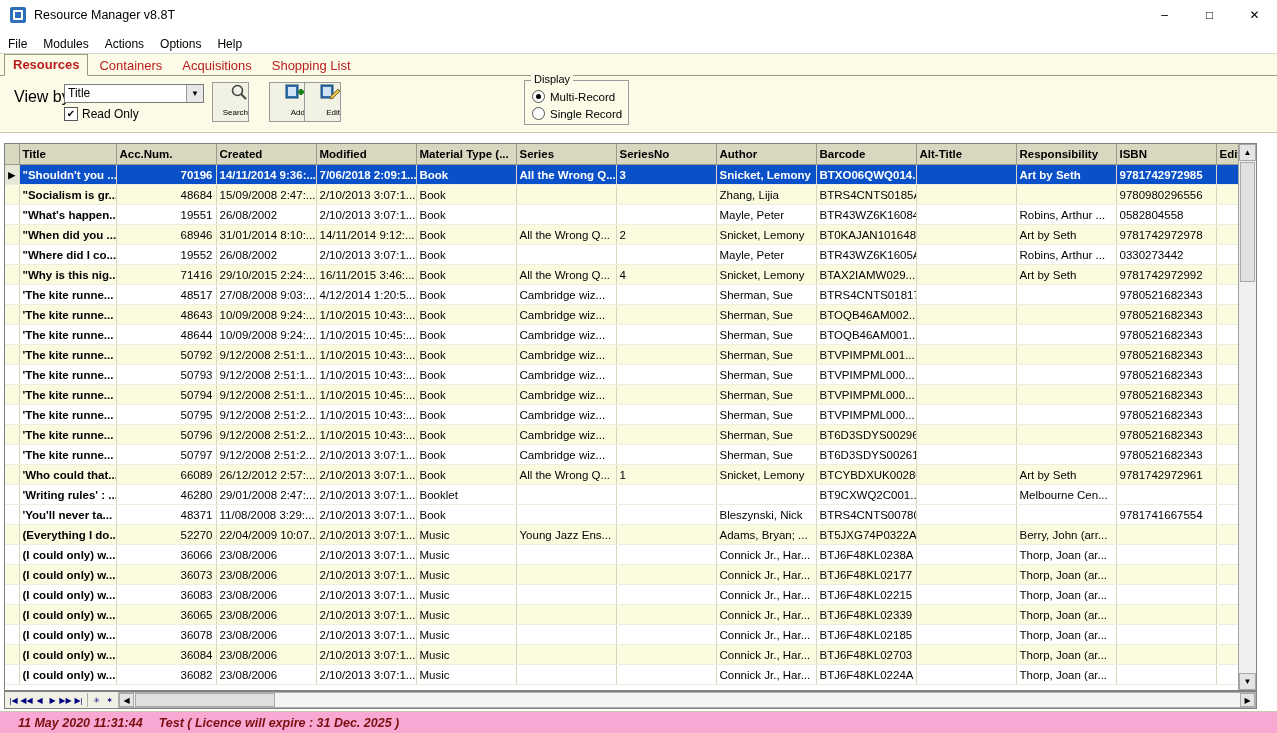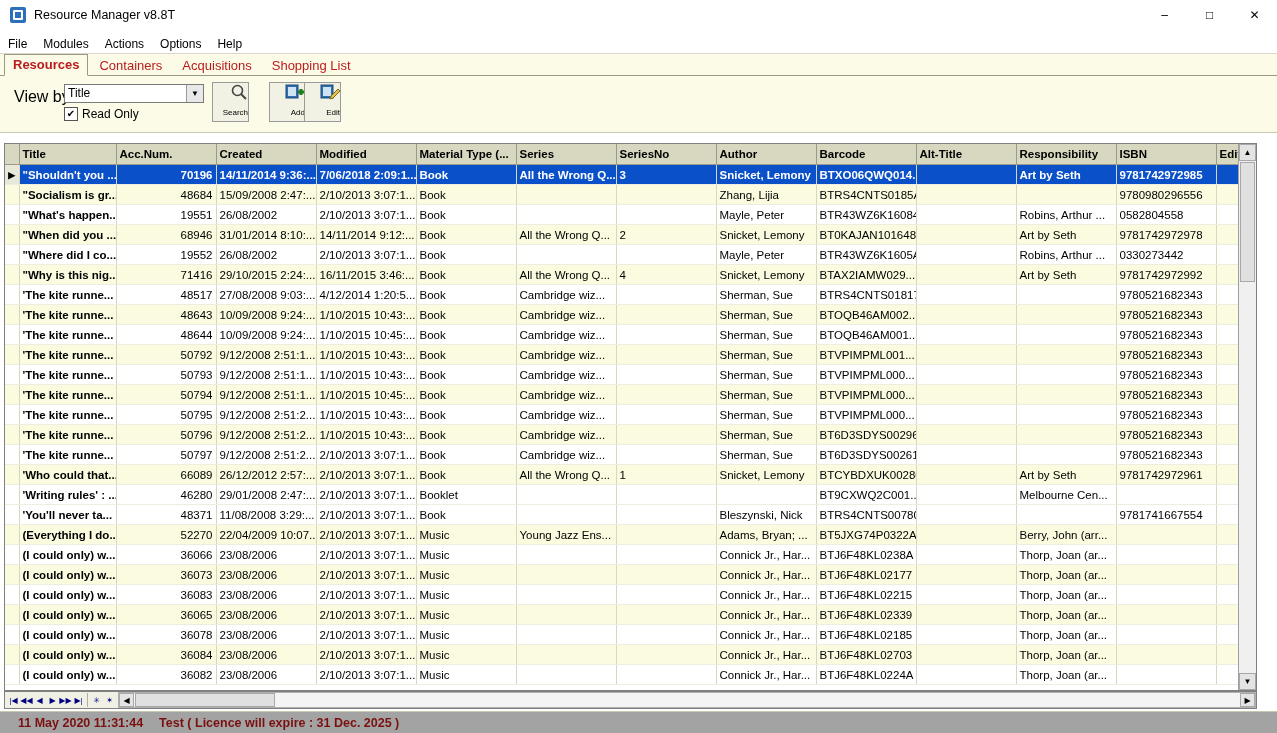--- a/index.html
+++ b/index.html
@@ -380,29 +380,30 @@
     box-sizing: border-box;
   }
 
   
   .statusbar {
     position: absolute;
     left: 0;
     top: 711px;
     width: 1277px;
     height: 22px;
-    background: #a3a3a3;
+    background: #f9a8d4;
     border-top: 1px solid #c8c8b0;
     display: flex;
     align-items: center;
     font-size: 12.5px;
     font-weight: bold;
     color: #7a1010;
     padding-left: 18px;
     box-sizing: border-box;
+    font-style: italic;
   }
   .statusbar .st-date { margin-right: 16px; }
   .statusbar .st-lic { color: #7a1010; }
   .page-bg {
     position: absolute;
     left: 0; top: 52px;
     width: 1277px; height: 659px;
     background: #fbfbe8;
     z-index: -1;
   }
@@ -473,20 +474,33 @@
     <span class="glyph">
       <svg width="20" height="18" viewBox="0 0 20 18">
           <rect x="1" y="2" width="12" height="13" fill="#2f6fb0" stroke="#1d4a77"></rect>
           <rect x="3" y="4" width="8" height="9" fill="#cfe3f5"></rect>
           <path d="M11 13l7-7 2 2-7 7-3 1z" fill="#e0c050" stroke="#8a6a10"></path>
         </svg>
     </span>
     <span class="cap">Edit</span>
   </div>
 
+  <div class="display-group">
+    <div class="legend">Display</div>
+    <div class="radio-row r1">
+      <span class="radio on">
+          <span class="dot"></span>
+        </span>
+      <span>Multi-Record</span>
+    </div>
+    <div class="radio-row r2">
+      <span class="radio"></span>
+      <span>Single Record</span>
+    </div>
+  </div>
 </div>
 
 <div class="gridwrap">
   <div class="grid-scrollarea">
     <table class="grid">
       <colgroup>
         <col style="width:14px">
           <col style="width:97px">
           <col style="width:100px">
         <col style="width:100px">

